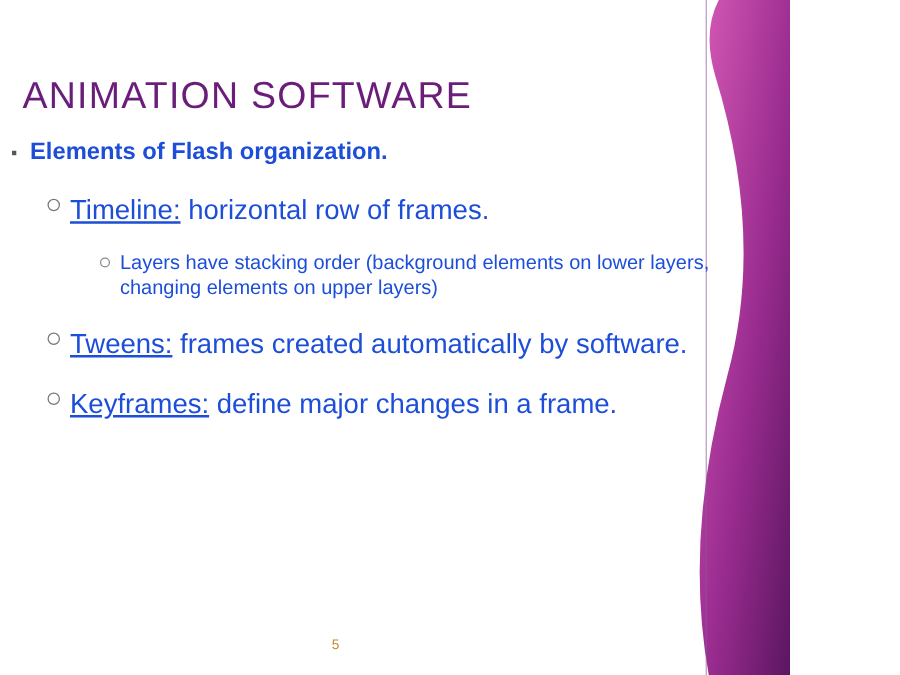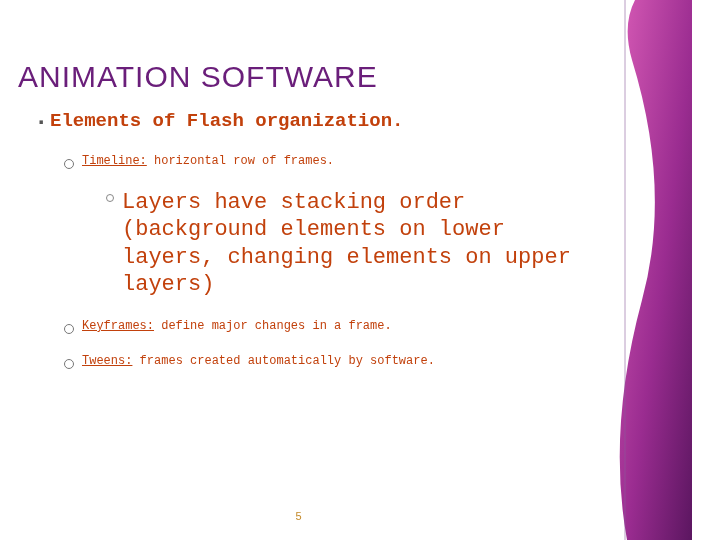--- a/index.html
+++ b/index.html
@@ -8,21 +8,21 @@
     width: 720px;
     height: 540px;
     background: #fff;
     font-family: Verdana, Geneva, sans-serif;
     color: #333;
     position: relative;
     overflow: hidden;
   }
   .slide {
     position: relative;
-    width: 692px;
+    width: 632px;
     height: 540px;
     box-sizing: border-box;
   }
   .decor {
     position: absolute;
     right: 0;
     top: 0;
     width: 95px;
     height: 540px;
     pointer-events: none;
@@ -31,64 +31,63 @@
     position: absolute;
     left: 18px;
     top: 60px;
     font-family: "Trebuchet MS", Verdana, sans-serif;
     font-size: 30px;
     letter-spacing: 1px;
     color: #6a1e7a;
   }
   .content {
     position: absolute;
-    left: 30px;
+    left: 4px;
     top: 110px;
     width: 570px;
     font-size: 19px;
     line-height: 1.25;
-    color: #c2410c;
-    font-family: Liberation Mono, monospace;
+    color: #1d4ed8;
   }
   .lvl1 {
     margin: 0 0 4px 0;
     padding-left: 20px;
     position: relative;
     font-weight: bold;
   }
   .lvl1::before {
     content: "·";
     position: absolute;
     left: 4px;
     top: -2px;
     font-size: 24px;
     color: #555;
   }
   .lvl2 {
     margin: 20px 0;
     padding-left: 52px;
     position: relative;
-    font-size: 12px;
+    font-size: 22px;
   }
   .lvl2::before {
     content: "";
     position: absolute;
     left: 34px;
     top: 5px;
     width: 10px;
     height: 10px;
     border: 1.5px solid #777;
     border-radius: 50%;
     box-sizing: border-box;
   }
   .lvl3 {
     margin: 2px 0 6px 0;
     padding-left: 92px;
     position: relative;
-    font-size: 22px;
+    font-size: 16px;
   }
   .lvl3::before {
     content: "";
     position: absolute;
     left: 76px;
     top: 5px;
     width: 8px;
     height: 8px;
     border: 1.3px solid #888;
     border-radius: 50%;
@@ -129,25 +128,25 @@
     <div class="lvl1">Elements of Flash organization.</div>
 
     <div class="lvl2">
       <span class="term">Timeline:</span><span> horizontal row of frames.</span>
     </div>
 
 
     <div class="lvl3">Layers have stacking order (background elements on lower layers, changing elements on upper layers)</div>
 
     <div class="lvl2">
-      <span class="term">Keyframes:</span><span> define major changes in a frame.</span>
+      <span class="term">Tweens:</span><span> frames created automatically by software.</span>
     </div>
 
     <div class="lvl2">
-      <span class="term">Tweens:</span><span> frames created automatically by software.</span>
+      <span class="term">Keyframes:</span><span> define major changes in a frame.</span>
     </div>
 
 
   </div>
 
   <div class="pagenum">5</div>
 
 </div>
 
 </body></html>

